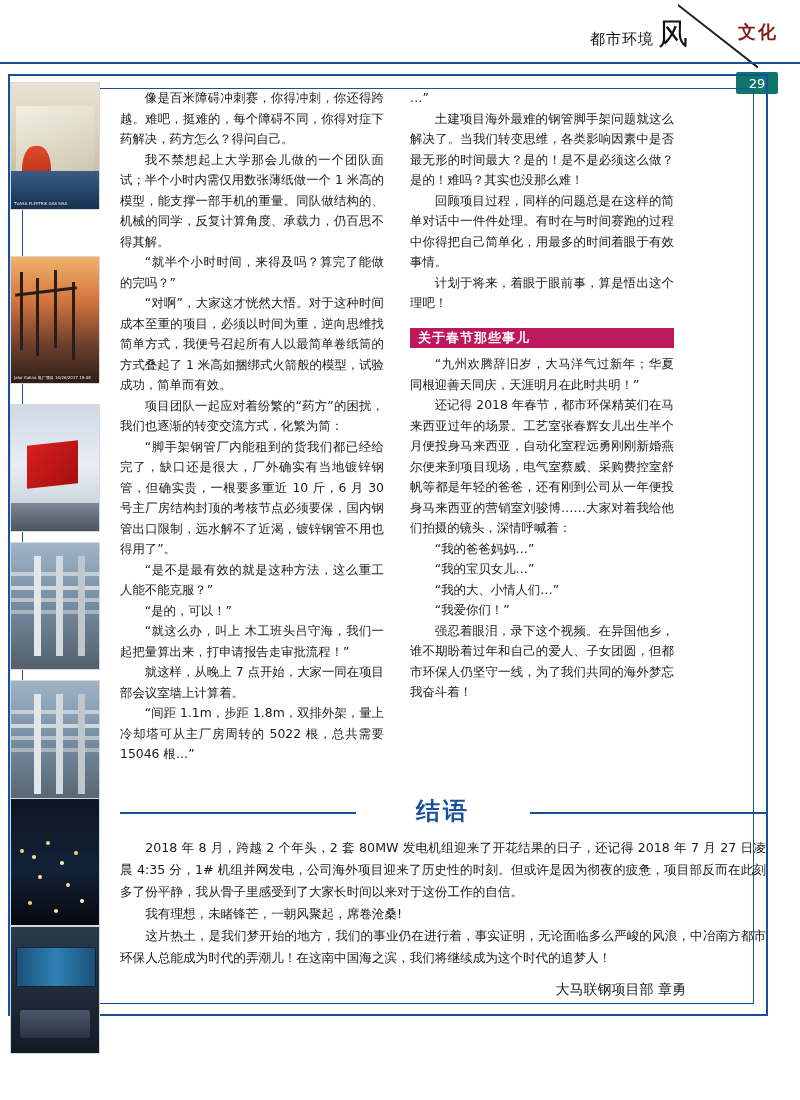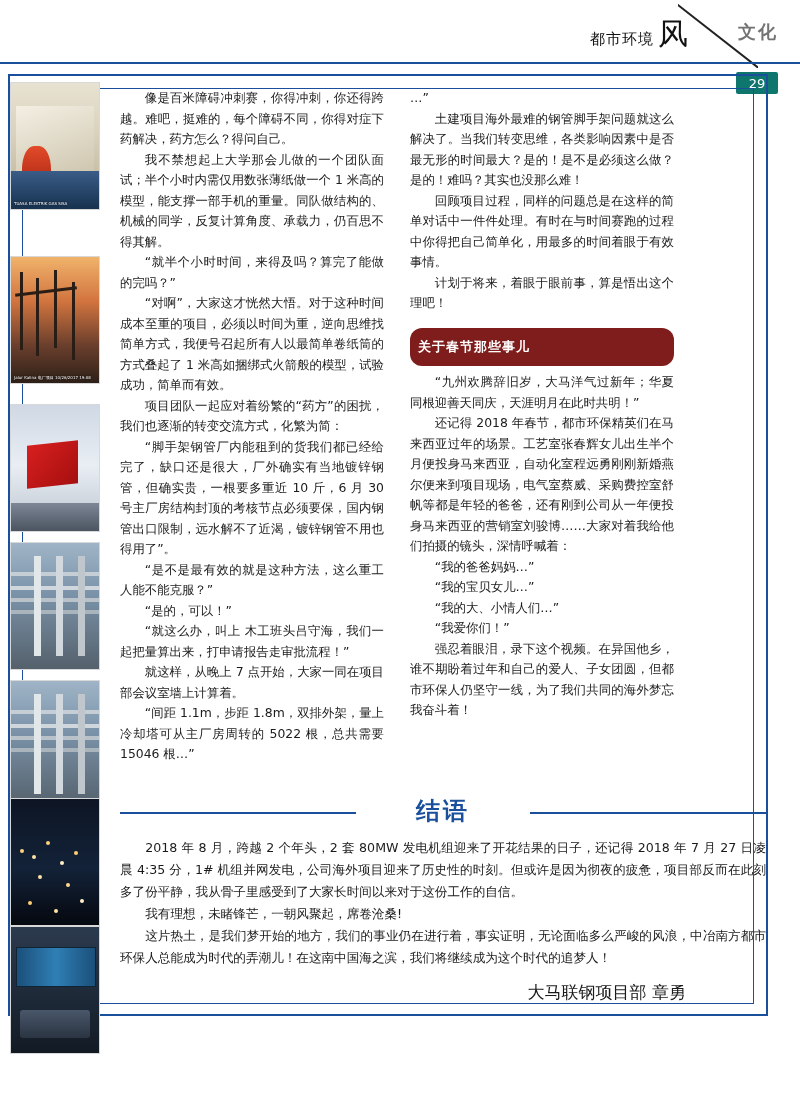--- a/index.html
+++ b/index.html
@@ -30,21 +30,21 @@
   .header-diag{
     position:absolute;right:42px;top:4px;width:80px;height:64px;
     overflow:hidden;
   }
   .header-diag:after{
     content:"";position:absolute;left:-10px;top:-8px;width:120px;height:2px;
     background:#222;transform:rotate(38deg);transform-origin:left top;
   }
   .section-label{
     position:absolute;right:22px;top:20px;
-    font-size:18px;font-weight:bold;color:#737373;
+    font-size:18px;font-weight:bold;color:#7f1d1d;
     letter-spacing:2px;
   }
   .page-num{
     position:absolute;right:22px;top:72px;width:42px;height:22px;
     background:#0f766e;color:#fff;font-size:13px;
     display:flex;align-items:center;justify-content:center;
     border-radius:2px;
   }
   
   .frame{
@@ -179,22 +179,22 @@
     font-size:12.4px;line-height:20.5px;color:#1b1b1b;
     text-align:justify;
   }
   .colL{left:0;}
   .colR{left:290px;}
   .col p{margin:0 0 0 0;text-indent:2em;}
   .col p.noind{text-indent:0;}
   
   .sb-title{
     margin-top:14px;
-    background:#7f1d1d;color:#fff;font-size:13px;font-weight:bold;
-    padding:9px 8px;letter-spacing:1px;border-radius:12px;
+    background:#be185d;color:#fff;font-size:13px;font-weight:bold;
+    padding:0 8px;letter-spacing:1px;
   }
   .sb-body{margin-top:6px;}
   
   .epilogue{
     position:absolute;left:120px;top:795px;width:646px;
   }
   .ep-head{
     position:relative;height:34px;text-align:center;
   }
   .ep-head .rule{
@@ -206,21 +206,21 @@
     display:inline-block;font-size:24px;font-weight:bold;color:#1a4f9c;
     letter-spacing:3px;
     font-family:"DejaVu Serif","Liberation Serif",serif;
   }
   .ep-body{
     margin-top:8px;font-size:12.6px;line-height:22px;text-align:justify;
   }
   .ep-body p{margin:0;text-indent:2em;}
   .signature{
     margin-top:12px;text-align:right;padding-right:80px;
-    font-size:17px;
+    font-size:14px;
   }
 </style>
 </head>
 <body>
 
 <div class="header">
   <div class="masthead">
     <span>都市环境</span><span class="big">风</span>
   </div>
   <div class="header-diag"></div>

